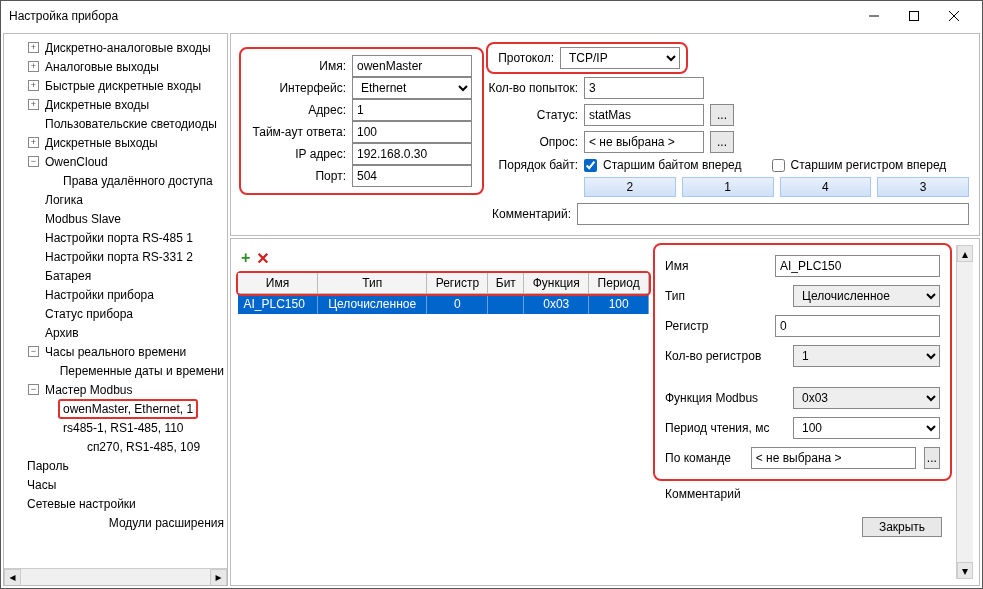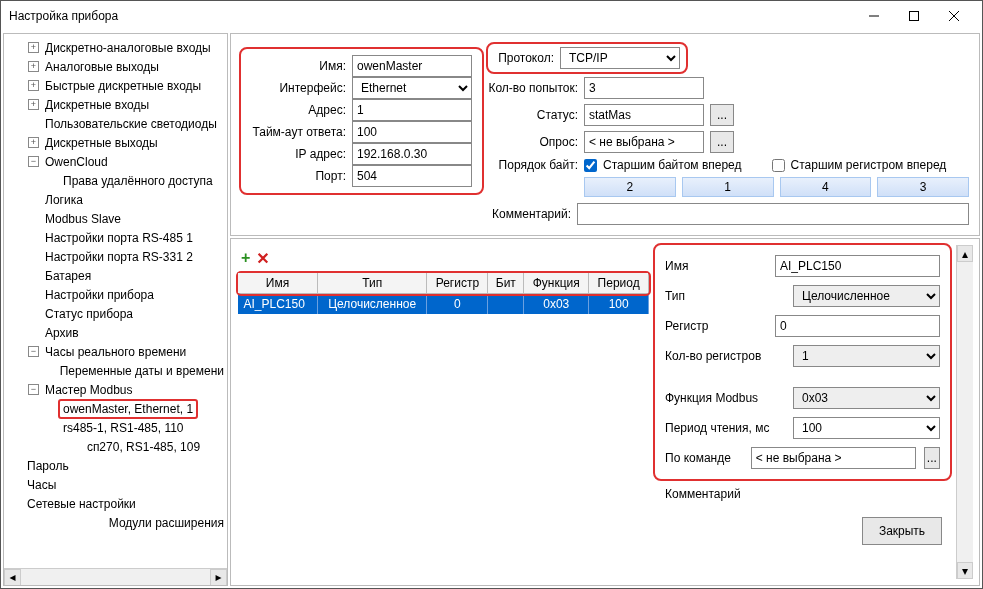--- a/index.html
+++ b/index.html
@@ -49,21 +49,21 @@
 .detail-box { padding: 10px; display: flex; flex-direction: column; gap: 8px; }
 .drow { display: flex; align-items: center; gap: 8px; }
 .dlbl { width: 120px; }
 .detail-box input[type=text], .detail-box select { flex: 1; width: auto; }
 .gray-inp { background: #eee; }
 .vscroll { width: 17px; background: #f0f0f0; border-left: 1px solid #ccc; display: flex; flex-direction: column; }
 .vscroll .arr { height: 17px; background: #e8e8e8; border: 1px solid #ccc; display: flex; align-items: center; justify-content: center; }
 .vscroll .track { flex: 1; }
 
 .footer { display: flex; justify-content: flex-end; padding: 8px; }
-.close-btn { width: 80px; height: 28px; border: 1px solid #888; background: #e8e8e8; cursor: pointer; }
+.close-btn { width: 80px; height: 20px; border: 1px solid #888; background: #e8e8e8; cursor: pointer; }
 </style>
 </head>
 <body>
 
 <div class="titlebar">
   <span class="title">Настройка прибора</span>
   <div class="wbtn">
       <svg viewBox="0 0 10 10">
         <line x1="0" y1="5" x2="10" y2="5" stroke="#000"></line>
       </svg>

